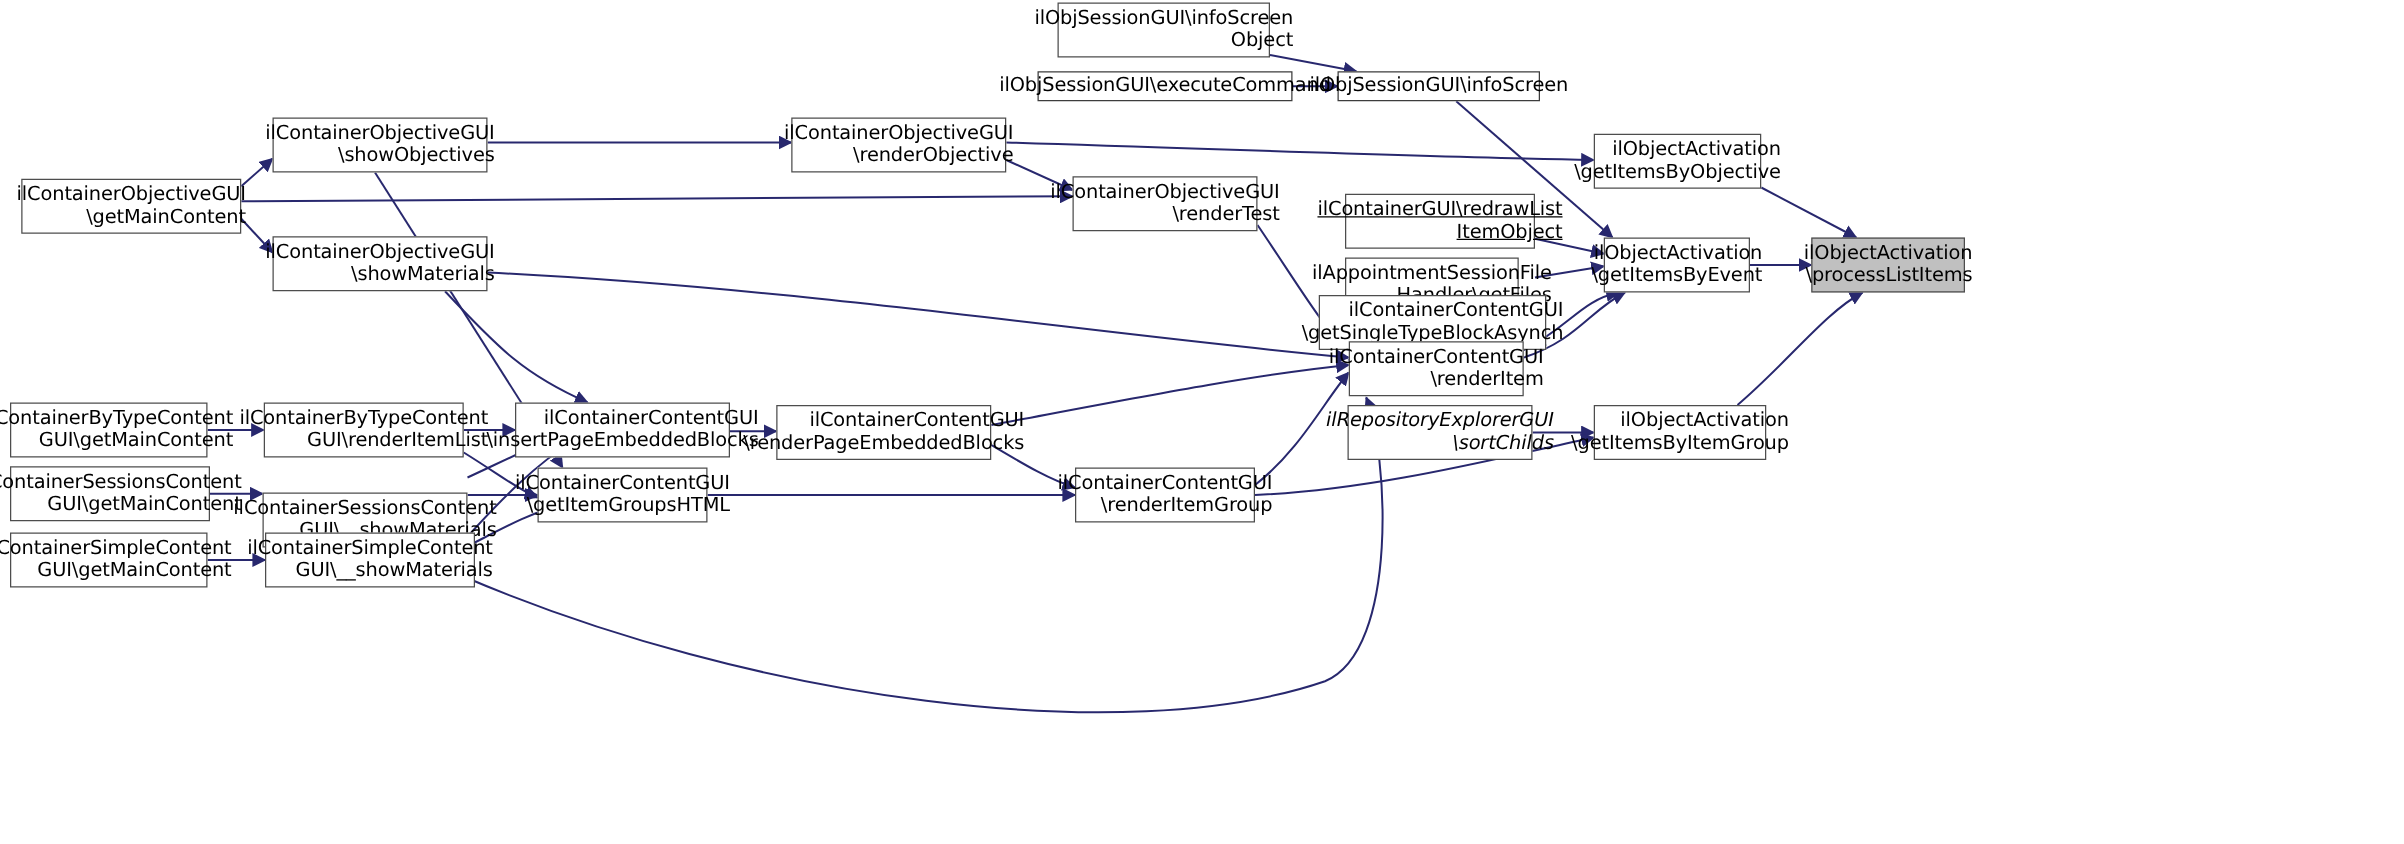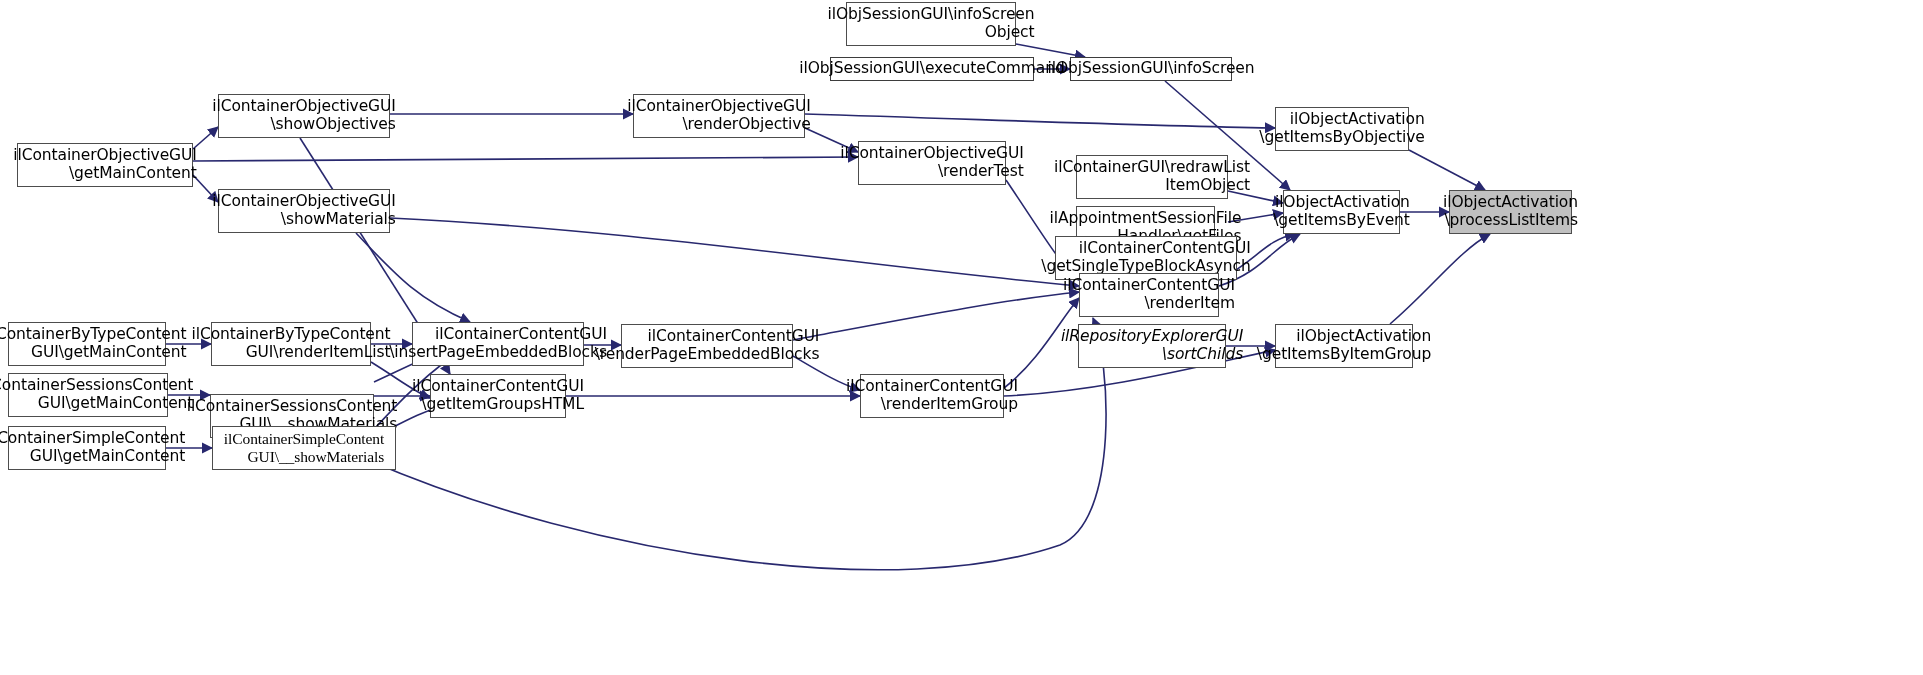--- a/index.html
+++ b/index.html
@@ -141,21 +141,21 @@
       <div class="node" style="left: 846px; top: 2px; width: 170px; height: 44px;"><span>ilObjSessionGUI\infoScreen
 Object</span></div>
       <div class="node thin" style="left: 830px; top: 57px; width: 204px; height: 24px;"><span>ilObjSessionGUI\executeCommand</span></div>
       <div class="node thin" style="left: 1070px; top: 57px; width: 162px; height: 24px;"><span>ilObjSessionGUI\infoScreen</span></div>
       <div class="node" style="left: 633px; top: 94px; width: 172px; height: 44px;"><span>ilContainerObjectiveGUI
 \renderObjective</span></div>
       <div class="node" style="left: 858px; top: 141px; width: 148px; height: 44px;"><span>ilContainerObjectiveGUI
 \renderTest</span></div>
       <div class="node" style="left: 1275px; top: 107px; width: 134px; height: 44px;"><span>ilObjectActivation
 \getItemsByObjective</span></div>
-      <div class="node" style="left: 1076px; top: 155px; width: 152px; height: 44px;"><span>ilContainerGUI\redrawList
+      <div class="node" style="left: 1076px; top: 155px; width: 152px; height: 44px; text-decoration: underline;"><span>ilContainerGUI\redrawList
 ItemObject</span></div>
       <div class="node" style="left: 1283px; top: 190px; width: 117px; height: 44px;"><span>ilObjectActivation
 \getItemsByEvent</span></div>
       <div class="node highlight" style="left: 1449px; top: 190px; width: 123px; height: 44px;"><span>ilObjectActivation
 \processListItems</span></div>
       <div class="node" style="left: 1076px; top: 206px; width: 139px; height: 44px;"><span>ilAppointmentSessionFile
 Handler\getFiles</span></div>
       <div class="node" style="left: 1055px; top: 236px; width: 182px; height: 44px;"><span>ilContainerContentGUI
 \getSingleTypeBlockAsynch</span></div>
       <div class="node" style="left: 1079px; top: 273px; width: 140px; height: 44px;"><span>ilContainerContentGUI
@@ -175,17 +175,17 @@
       <div class="node" style="left: 8px; top: 373px; width: 160px; height: 44px;"><span>ilContainerSessionsContent
 GUI\getMainContent</span></div>
       <div class="node" style="left: 210px; top: 394px; width: 164px; height: 44px;"><span>ilContainerSessionsContent
 GUI\__showMaterials</span></div>
       <div class="node" style="left: 430px; top: 374px; width: 136px; height: 44px;"><span>ilContainerContentGUI
 \getItemGroupsHTML</span></div>
       <div class="node" style="left: 860px; top: 374px; width: 144px; height: 44px;"><span>ilContainerContentGUI
 \renderItemGroup</span></div>
       <div class="node" style="left: 8px; top: 426px; width: 158px; height: 44px;"><span>ilContainerSimpleContent
 GUI\getMainContent</span></div>
-      <div class="node" style="left: 212px; top: 426px; width: 184px; height: 44px; font-family: Liberation Serif, serif;"><span>ilContainerSimpleContent
+      <div class="node" style="left: 212px; top: 426px; width: 168px; height: 44px;"><span>ilContainerSimpleContent
 GUI\__showMaterials</span></div>
     </div>
 
 </div>
 
 </body></html>

